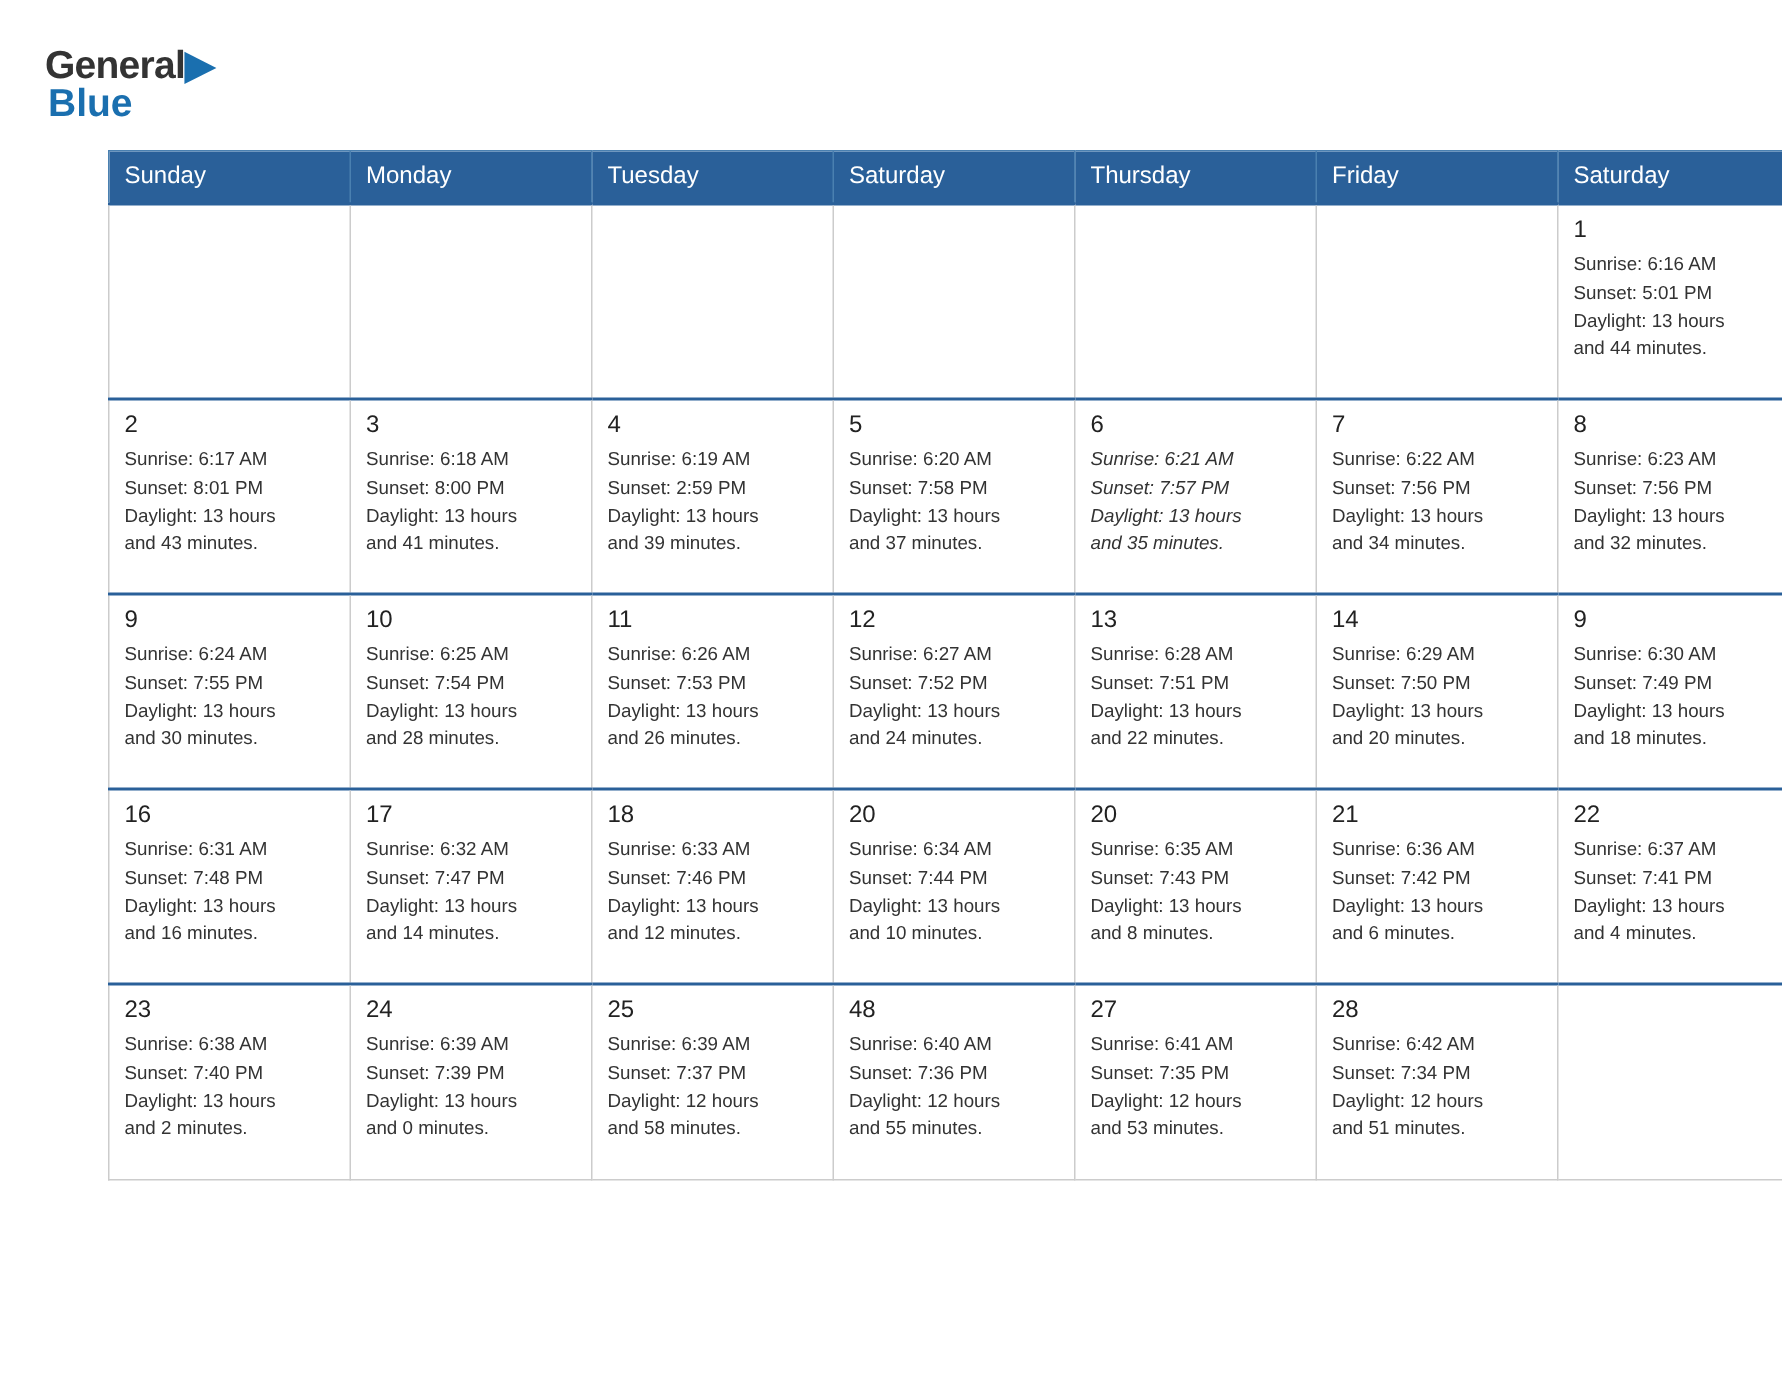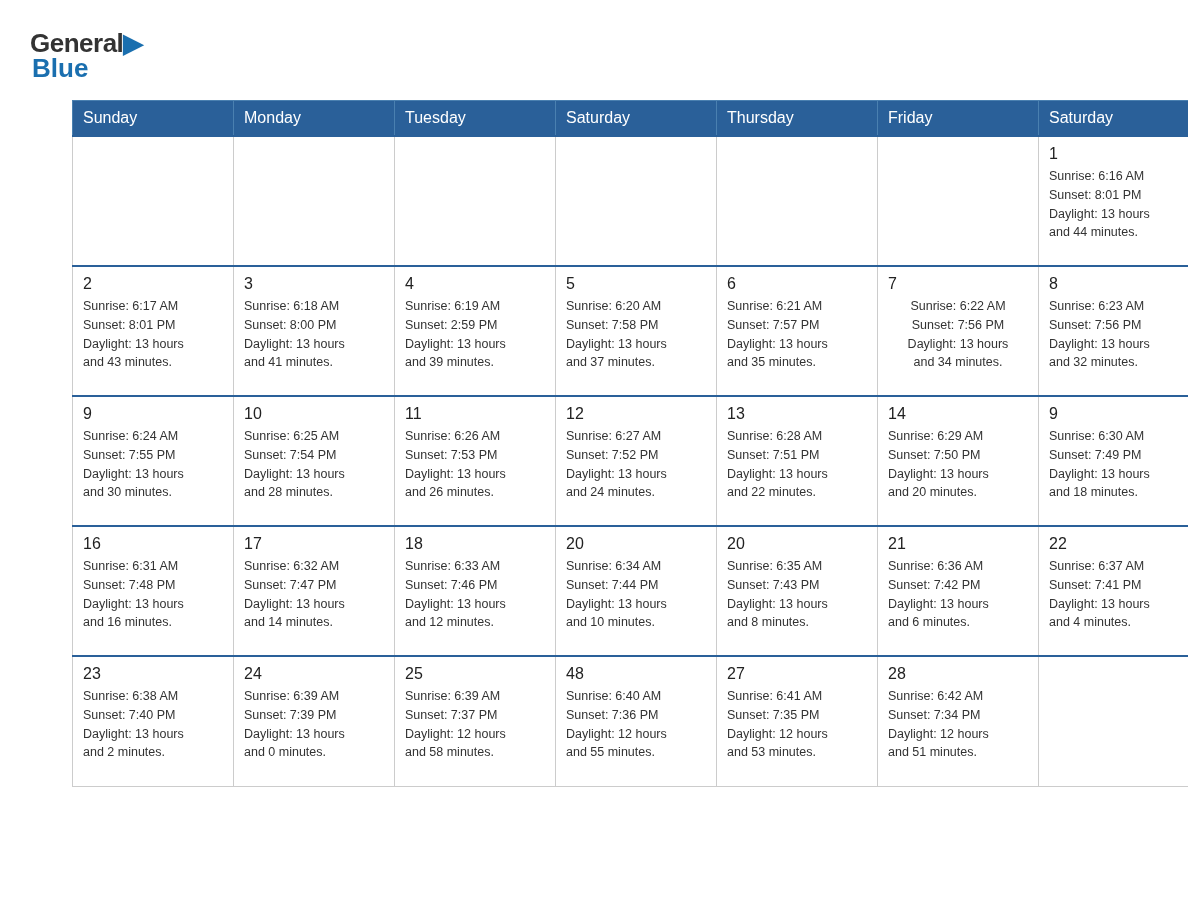--- a/index.html
+++ b/index.html
@@ -128,21 +128,21 @@
   <tr class="week-row">
         <td class="empty-cell"></td>
         <td class="empty-cell"></td>
         <td class="empty-cell"></td>
         <td class="empty-cell"></td>
         <td class="empty-cell"></td>
         <td class="empty-cell"></td>
         <td>
           <span class="day-number">1</span>
           <div class="day-info" style="white-space: pre-line;">Sunrise: 6:16 AM
-Sunset: 8:01 PM
+Sunset: 5:01 PM
 Daylight: 13 hours
 and 44 minutes.</div>
         </td>
       </tr>
       <tr class="week-row">
         <td>
           <span class="day-number">2</span>
           <div class="day-info" style="white-space: pre-line;">Sunrise: 6:17 AM
 Sunset: 8:01 PM
 Daylight: 13 hours
@@ -164,28 +164,28 @@
         </td>
         <td>
           <span class="day-number">5</span>
           <div class="day-info" style="white-space: pre-line;">Sunrise: 6:20 AM
 Sunset: 7:58 PM
 Daylight: 13 hours
 and 37 minutes.</div>
         </td>
         <td>
           <span class="day-number">6</span>
-          <div class="day-info" style="white-space: pre-line;">Sunrise: 6:21 AM
+          <div class="day-info" style="white-space: pre-line; font-style: italic;">Sunrise: 6:21 AM
 Sunset: 7:57 PM
 Daylight: 13 hours
 and 35 minutes.</div>
         </td>
         <td>
           <span class="day-number">7</span>
-          <div class="day-info" style="white-space: pre-line; text-align: center;">Sunrise: 6:22 AM
+          <div class="day-info" style="white-space: pre-line;">Sunrise: 6:22 AM
 Sunset: 7:56 PM
 Daylight: 13 hours
 and 34 minutes.</div>
         </td>
         <td>
           <span class="day-number">8</span>
           <div class="day-info" style="white-space: pre-line;">Sunrise: 6:23 AM
 Sunset: 7:56 PM
 Daylight: 13 hours
 and 32 minutes.</div>

